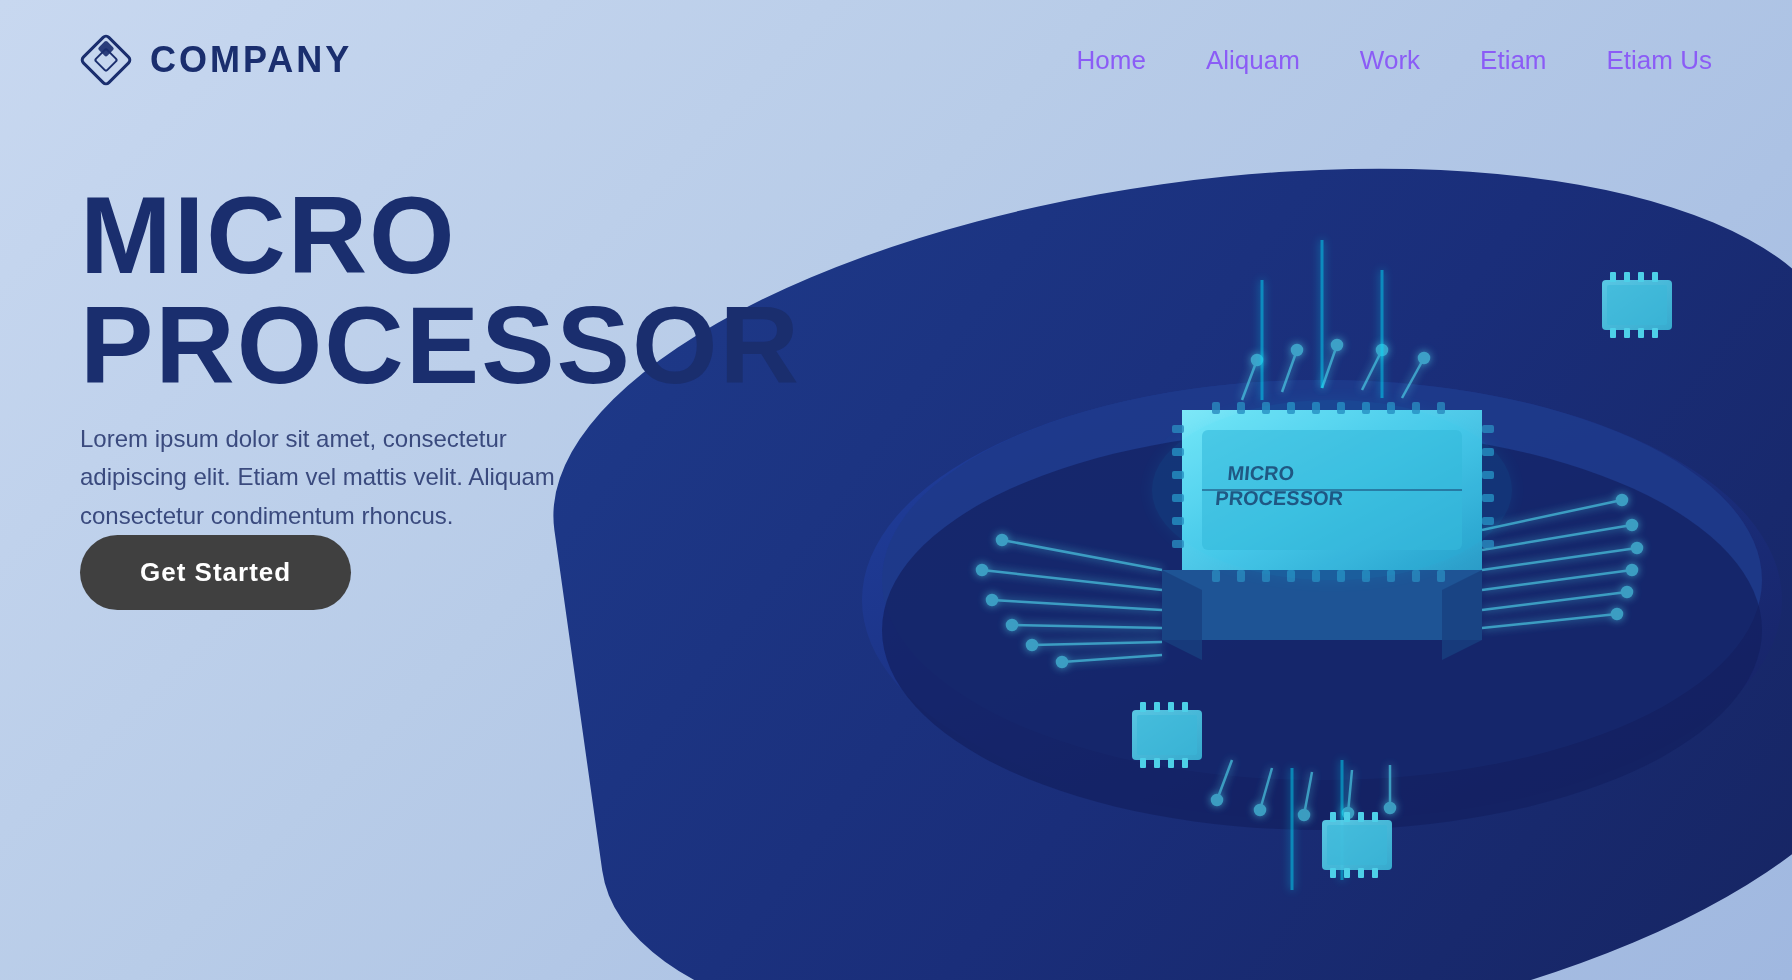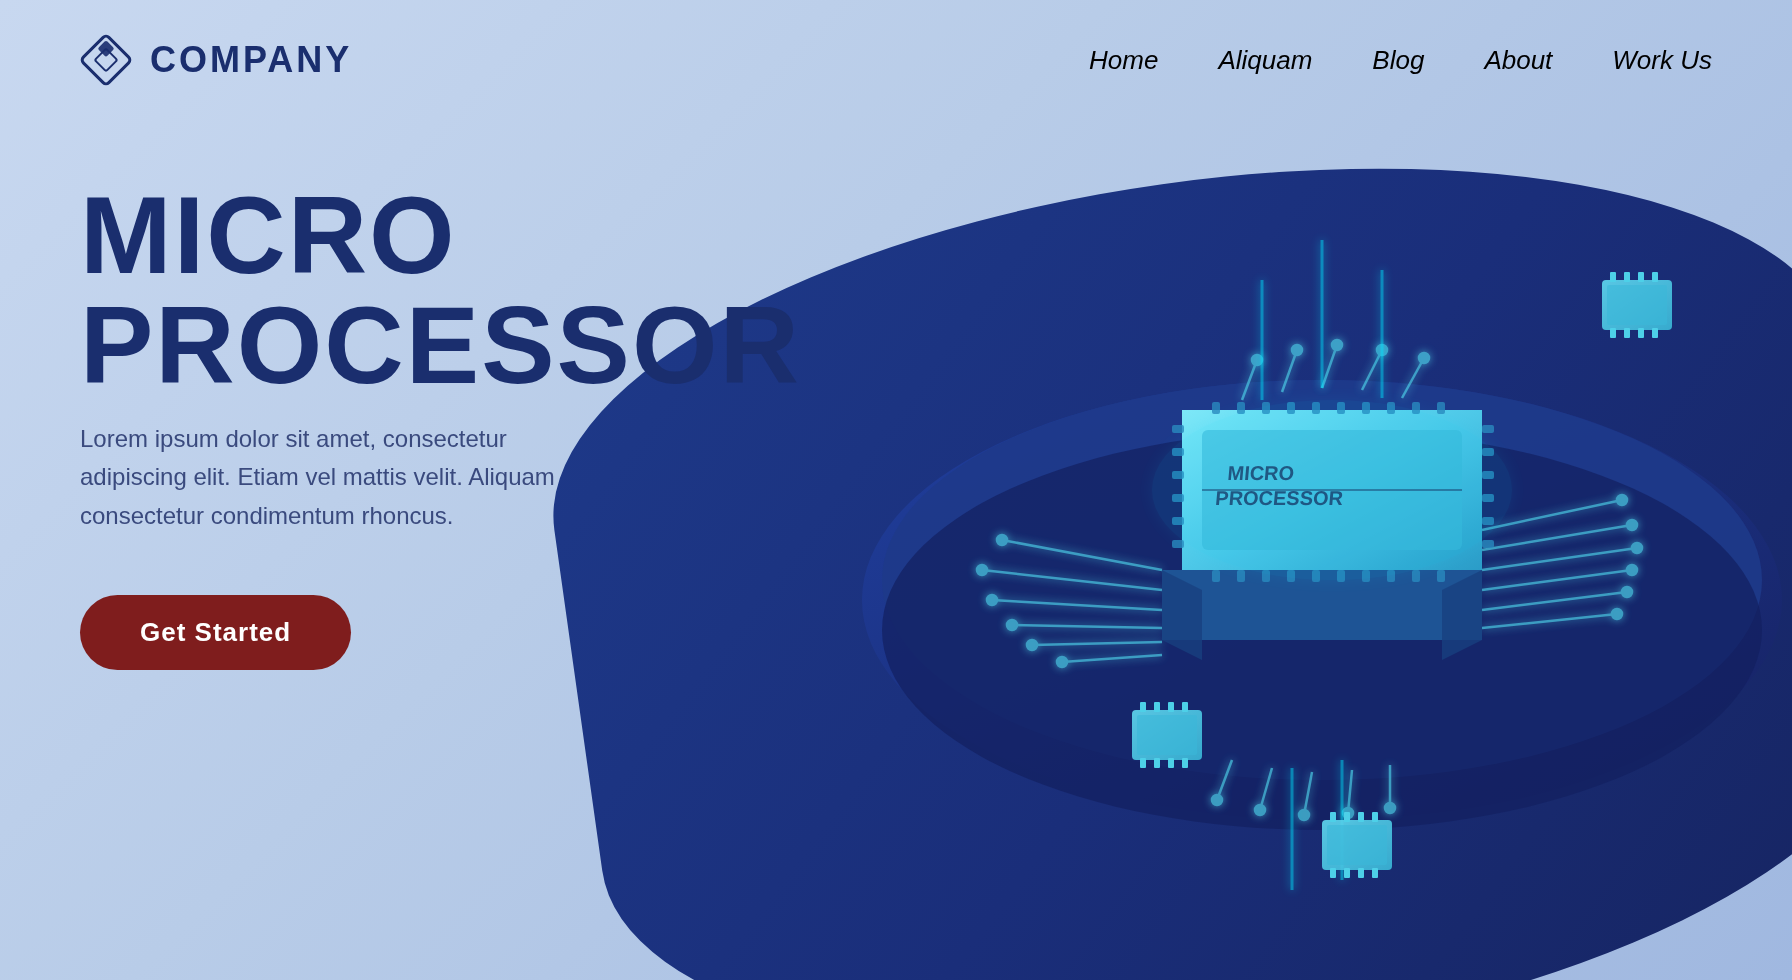--- a/index.html
+++ b/index.html
@@ -45,25 +45,24 @@
     }
 
     .nav-links {
       display: flex;
       gap: 60px;
       align-items: center;
     }
 
     .nav-link {
       font-size: 26px;
-      color: #000000;
+      color: #8b5cf6;
       text-decoration: none;
       font-weight: 500;
       cursor: pointer;
-      font-style: italic;
     }
 
     
     .hero-content {
       position: absolute;
       top: 180px;
       left: 80px;
       z-index: 10;
       max-width: 600px;
     }
@@ -79,23 +78,22 @@
 
     .hero-description {
       margin-top: 20px;
       font-size: 24px;
       color: #3a4a7e;
       line-height: 1.6;
       max-width: 520px;
     }
 
     .btn-get-started {
-      margin-top: 60px;
       display: inline-block;
-      background: #7f1d1d;
+      background: #404040;
       color: #fff;
       font-size: 26px;
       font-weight: 600;
       padding: 22px 60px;
       border-radius: 50px;
       border: none;
       cursor: pointer;
       letter-spacing: 1px;
     }
 
@@ -140,23 +138,23 @@
     <svg class="logo-icon" viewBox="0 0 52 52" fill="none" xmlns="http://www.w3.org/2000/svg">
       <rect x="12" y="12" width="12" height="12" rx="2" fill="#1a2e6e" transform="rotate(45 26 26)" opacity="0.9"></rect>
       <rect x="8" y="8" width="36" height="36" rx="4" stroke="#1a2e6e" stroke-width="3" fill="none" transform="rotate(45 26 26)"></rect>
       <rect x="18" y="18" width="16" height="16" rx="2" stroke="#1a2e6e" stroke-width="2" fill="none" transform="rotate(45 26 26)"></rect>
     </svg>
     <span class="logo-text">COMPANY</span>
   </div>
   <div class="nav-links">
     <a class="nav-link">Home</a>
     <a class="nav-link">Aliquam</a>
-    <a class="nav-link">Blog</a>
-    <a class="nav-link">About</a>
-    <a class="nav-link">Work Us</a>
+    <a class="nav-link">Work</a>
+    <a class="nav-link">Etiam</a>
+    <a class="nav-link">Etiam Us</a>
   </div>
 </nav>
 
 <section class="hero-content">
   <h1 class="hero-title">
     <span>MICRO</span><br>
     <span>PROCESSOR</span>
   </h1>
   <p class="hero-description">Lorem ipsum dolor sit amet, consectetur adipiscing elit. Etiam vel mattis velit. Aliquam consectetur condimentum rhoncus.</p>
   <button class="btn-get-started">Get Started</button>

